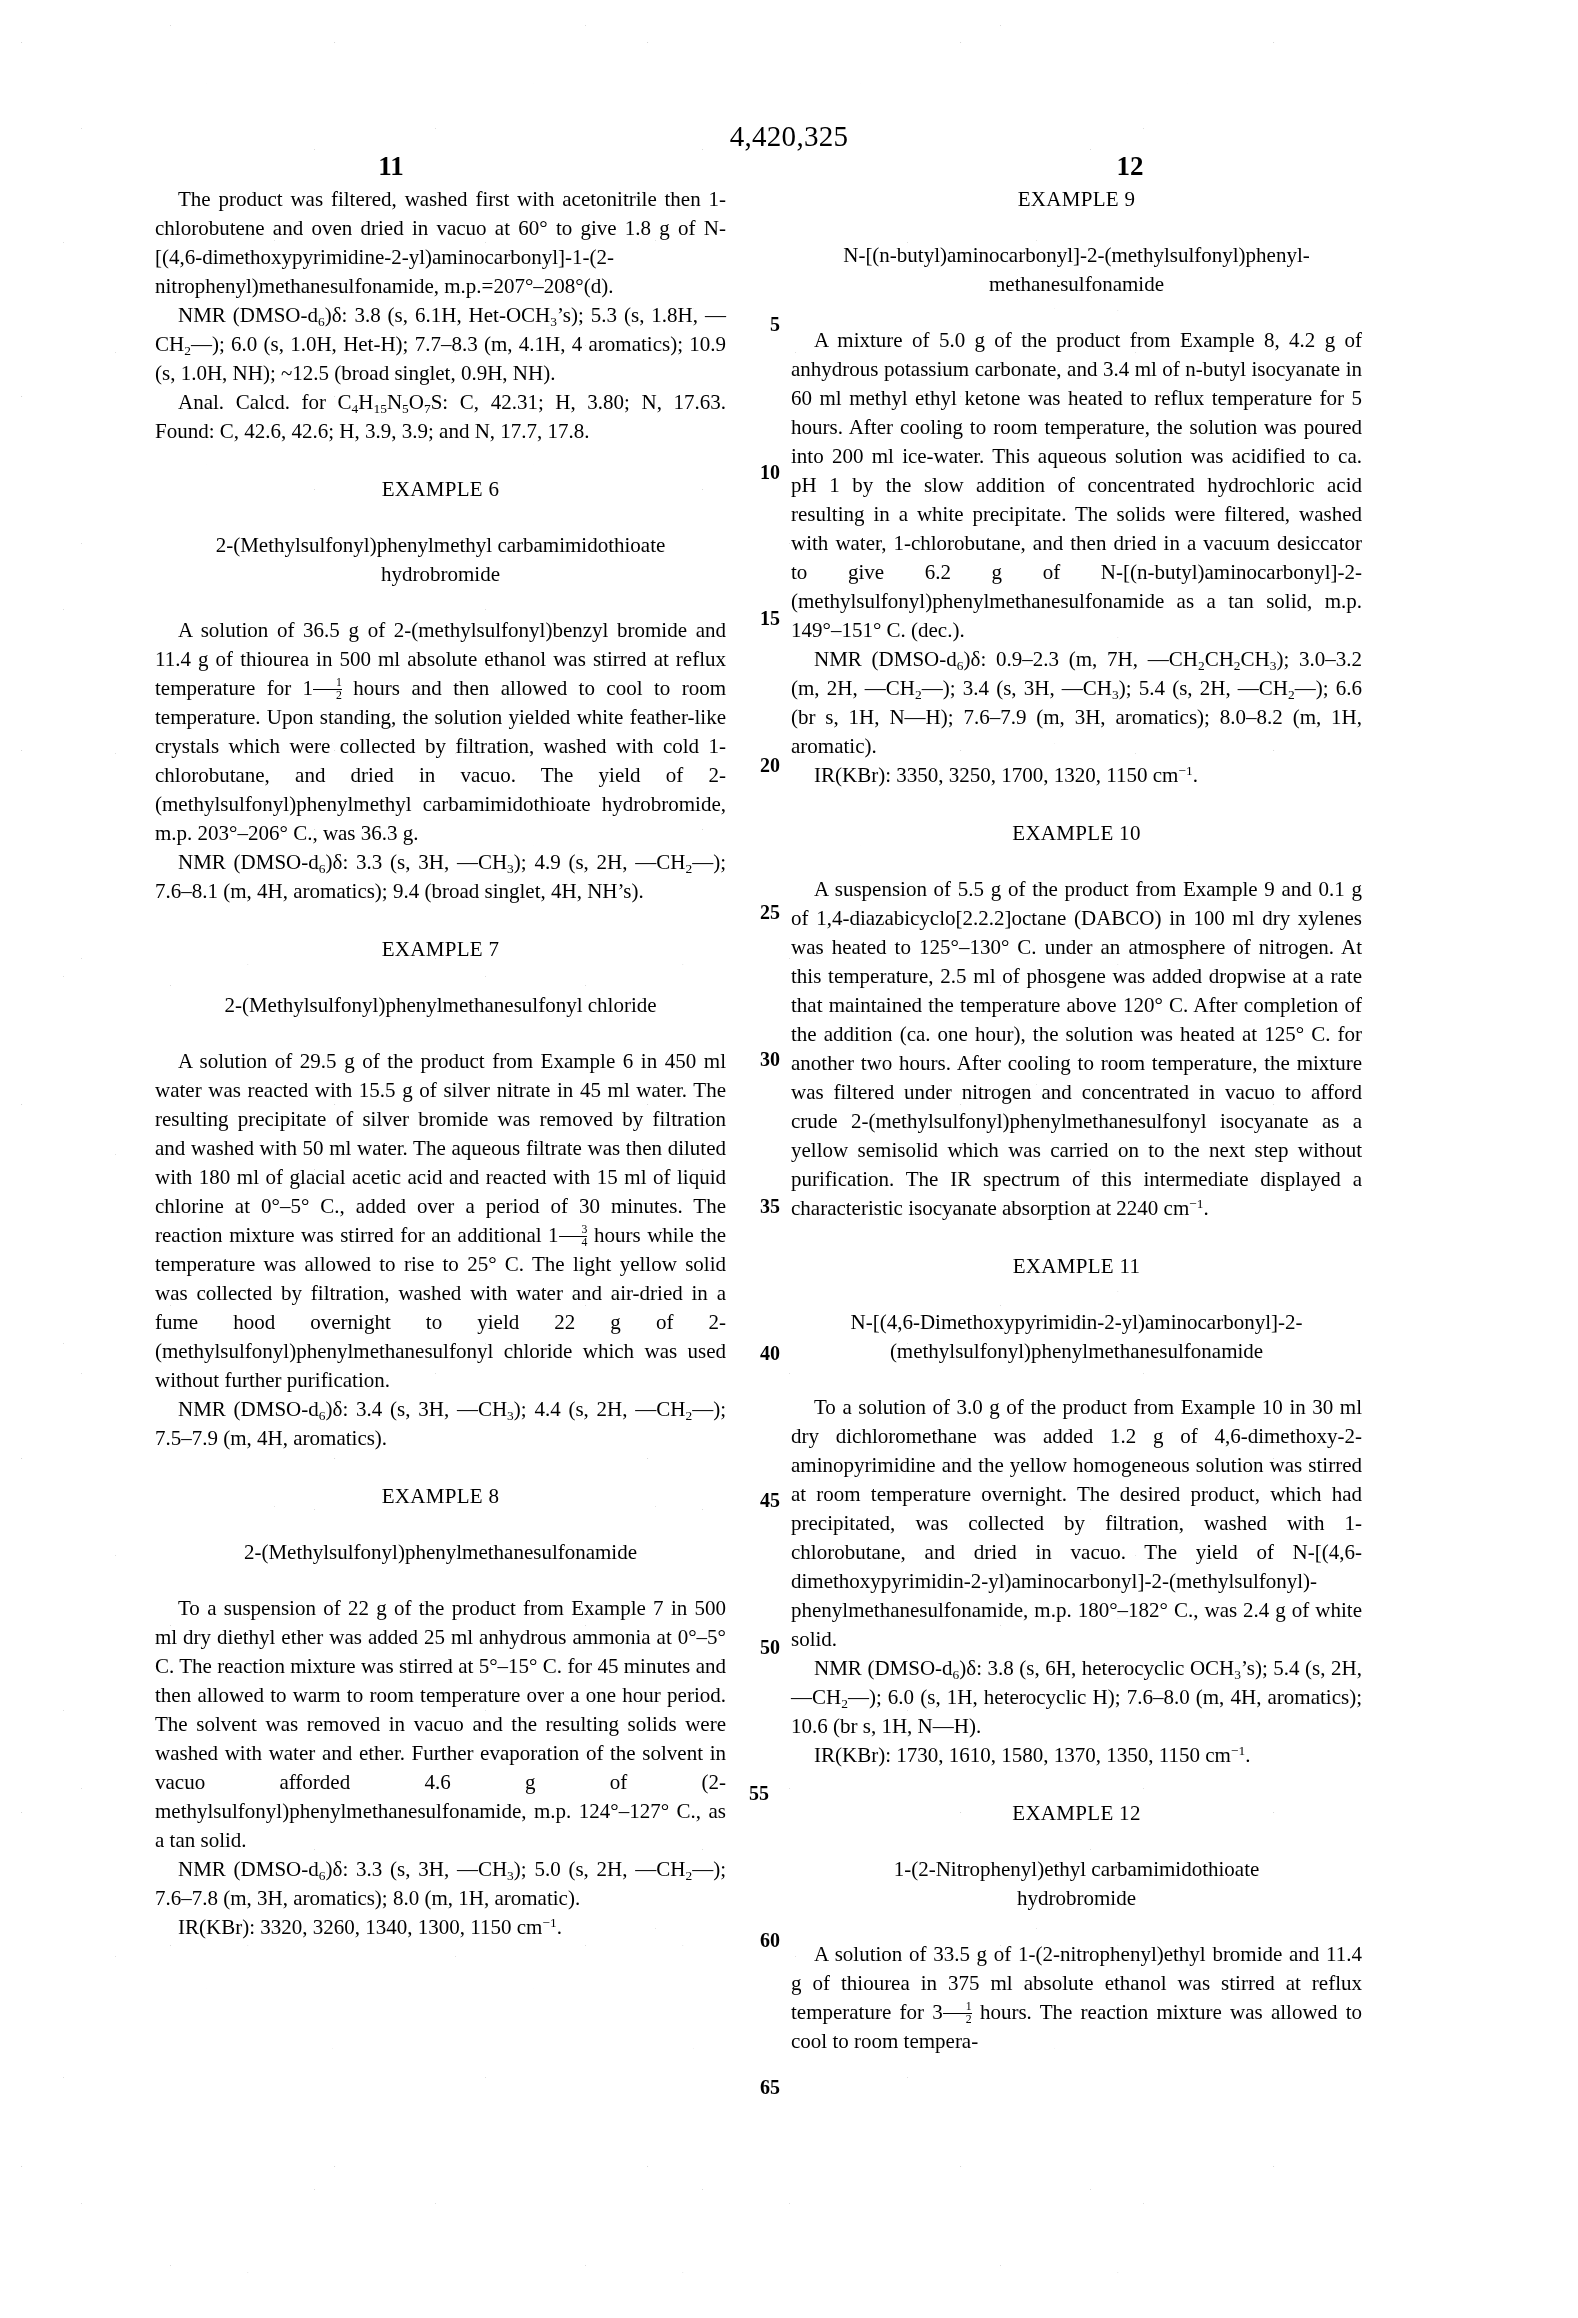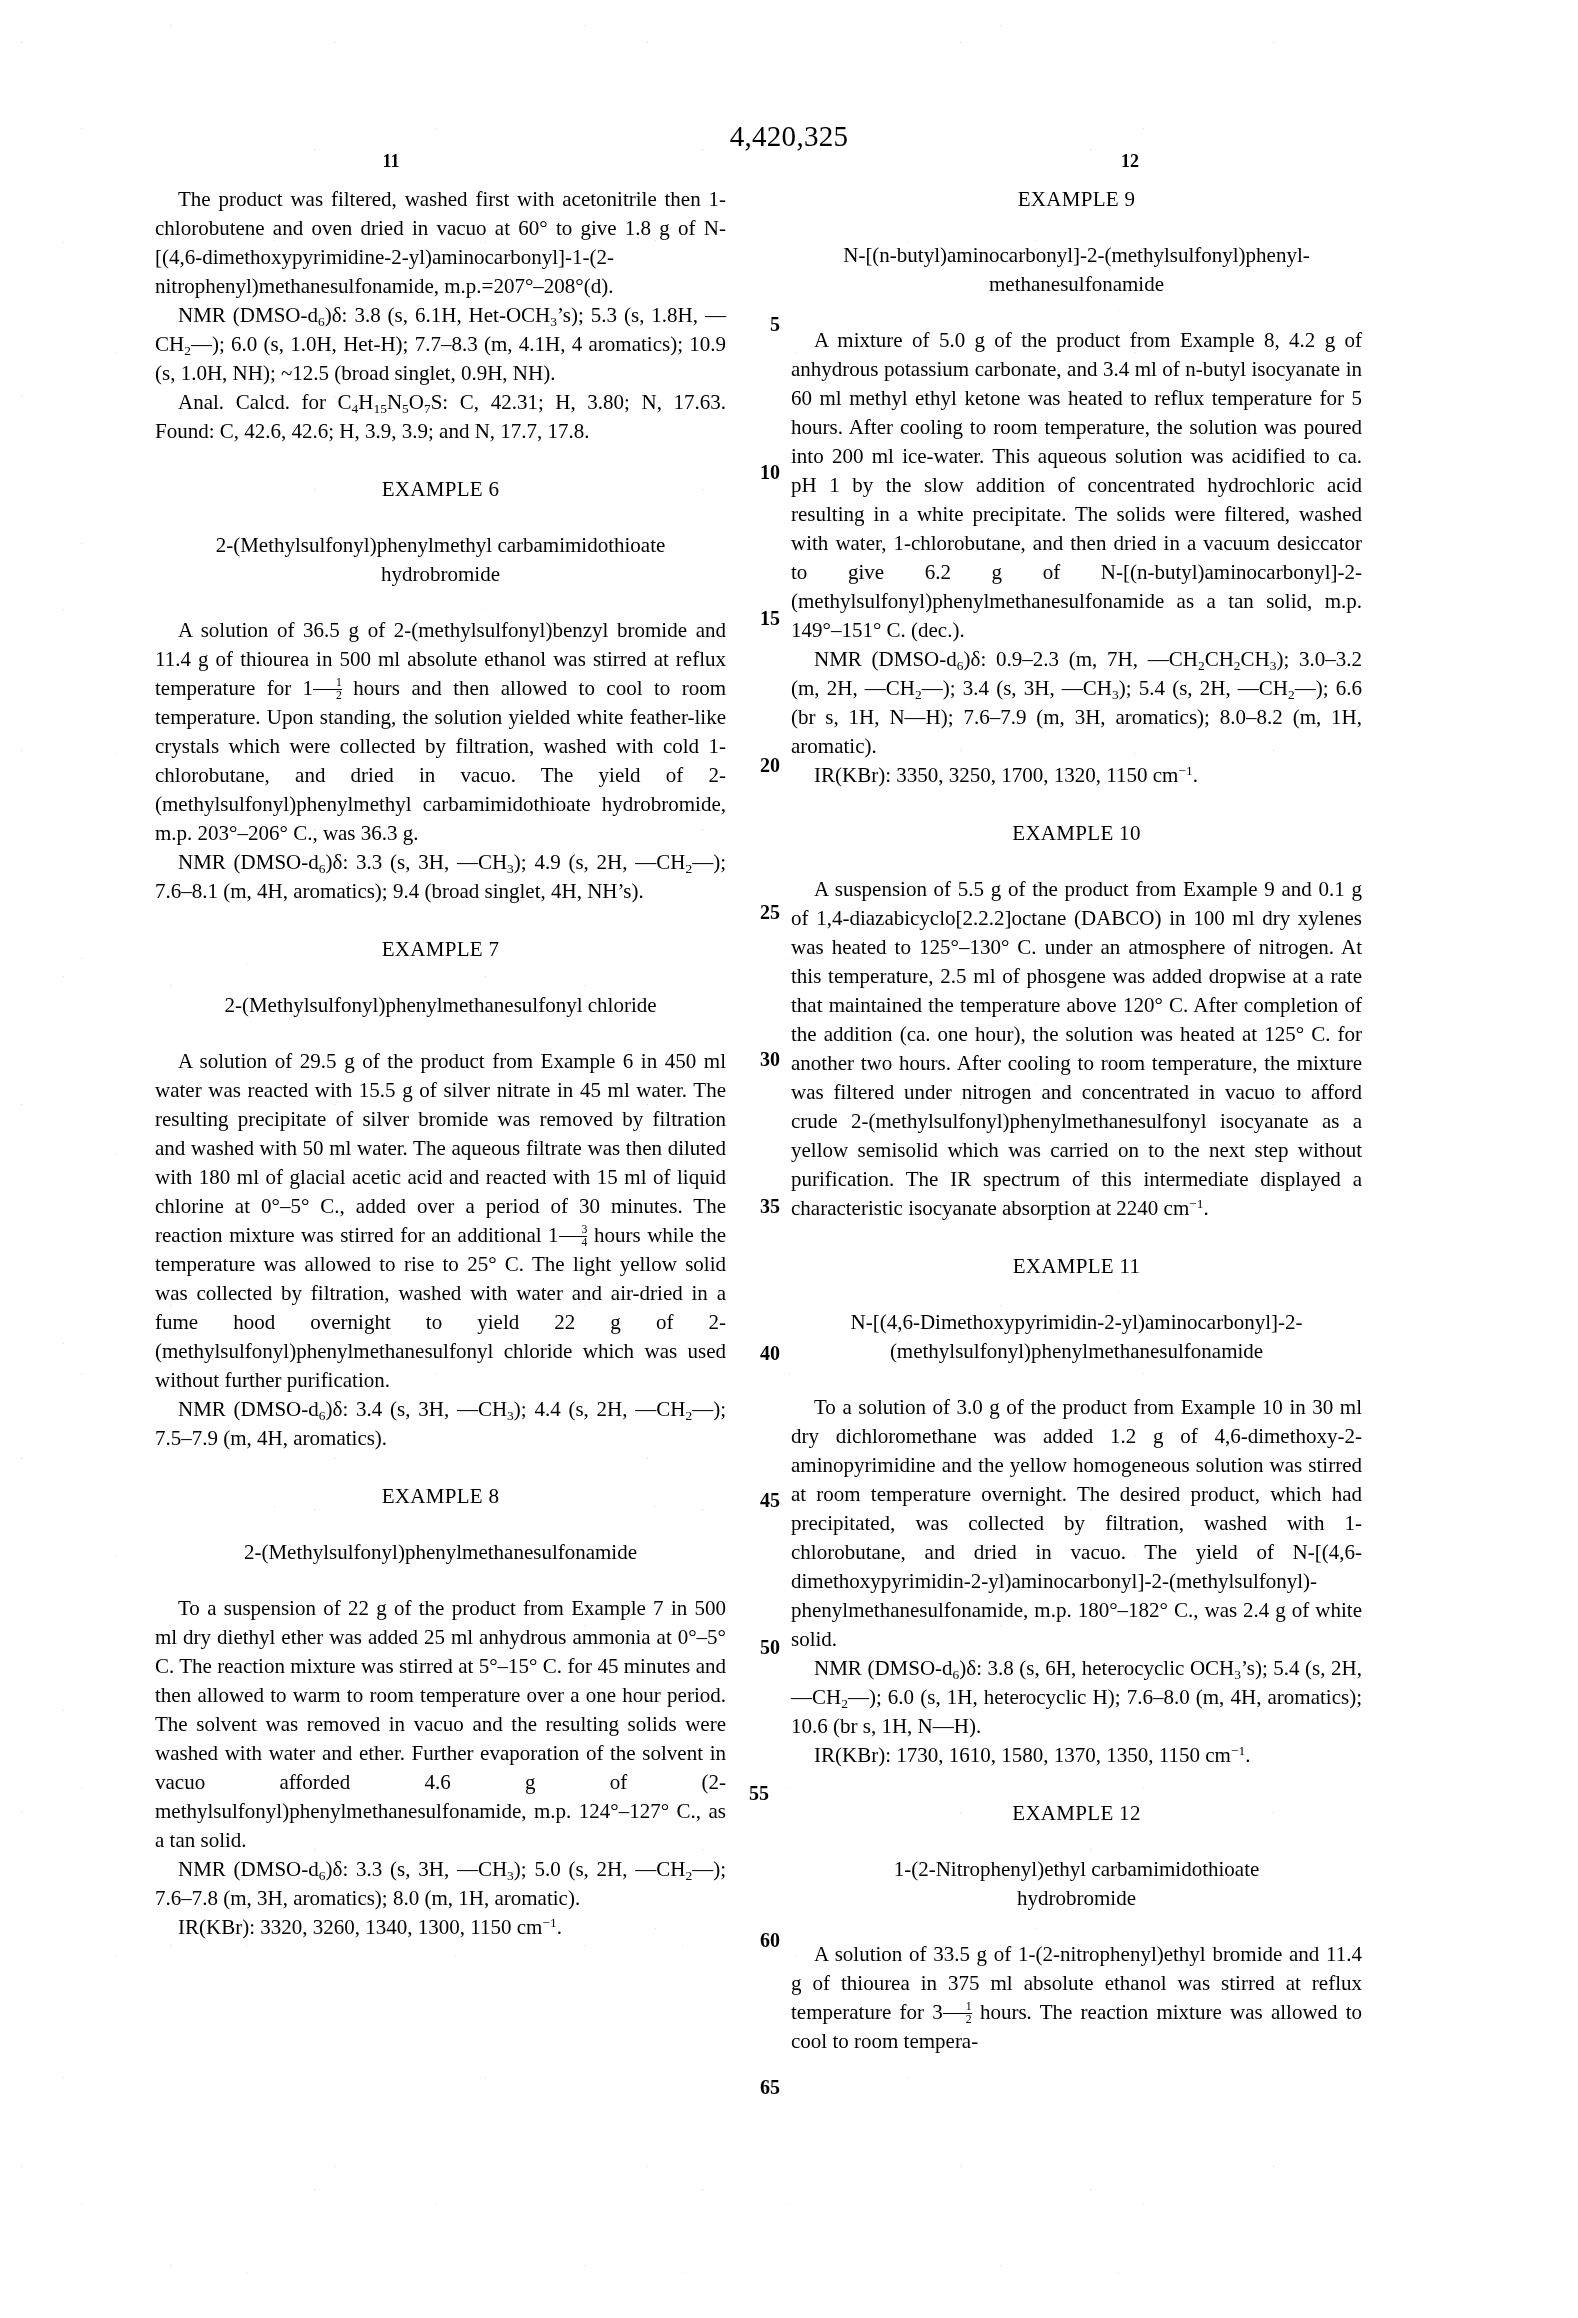--- a/index.html
+++ b/index.html
@@ -50,21 +50,21 @@
     left: 0;
     width: 1578px;
     text-align: center;
     font-size: 29px;
     letter-spacing: 0.3px;
   }
 
   .col-head {
     position: absolute;
     top: 151px;
-    font-size: 18px;
+    font-size: 27px;
     font-weight: bold;
     text-align: center;
   }
   .col-head.left  { left: 350px;  width: 82px; }
   .col-head.right { left: 1089px; width: 82px; }
 
   .column {
     position: absolute;
     top: 185px;
     width: 571px;

